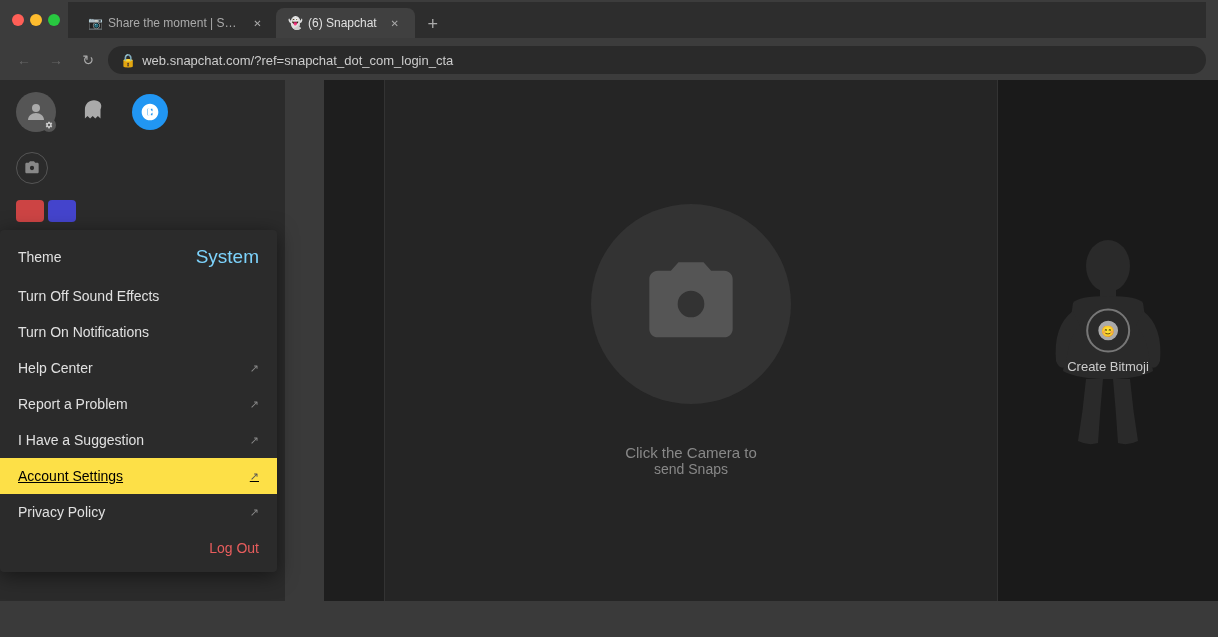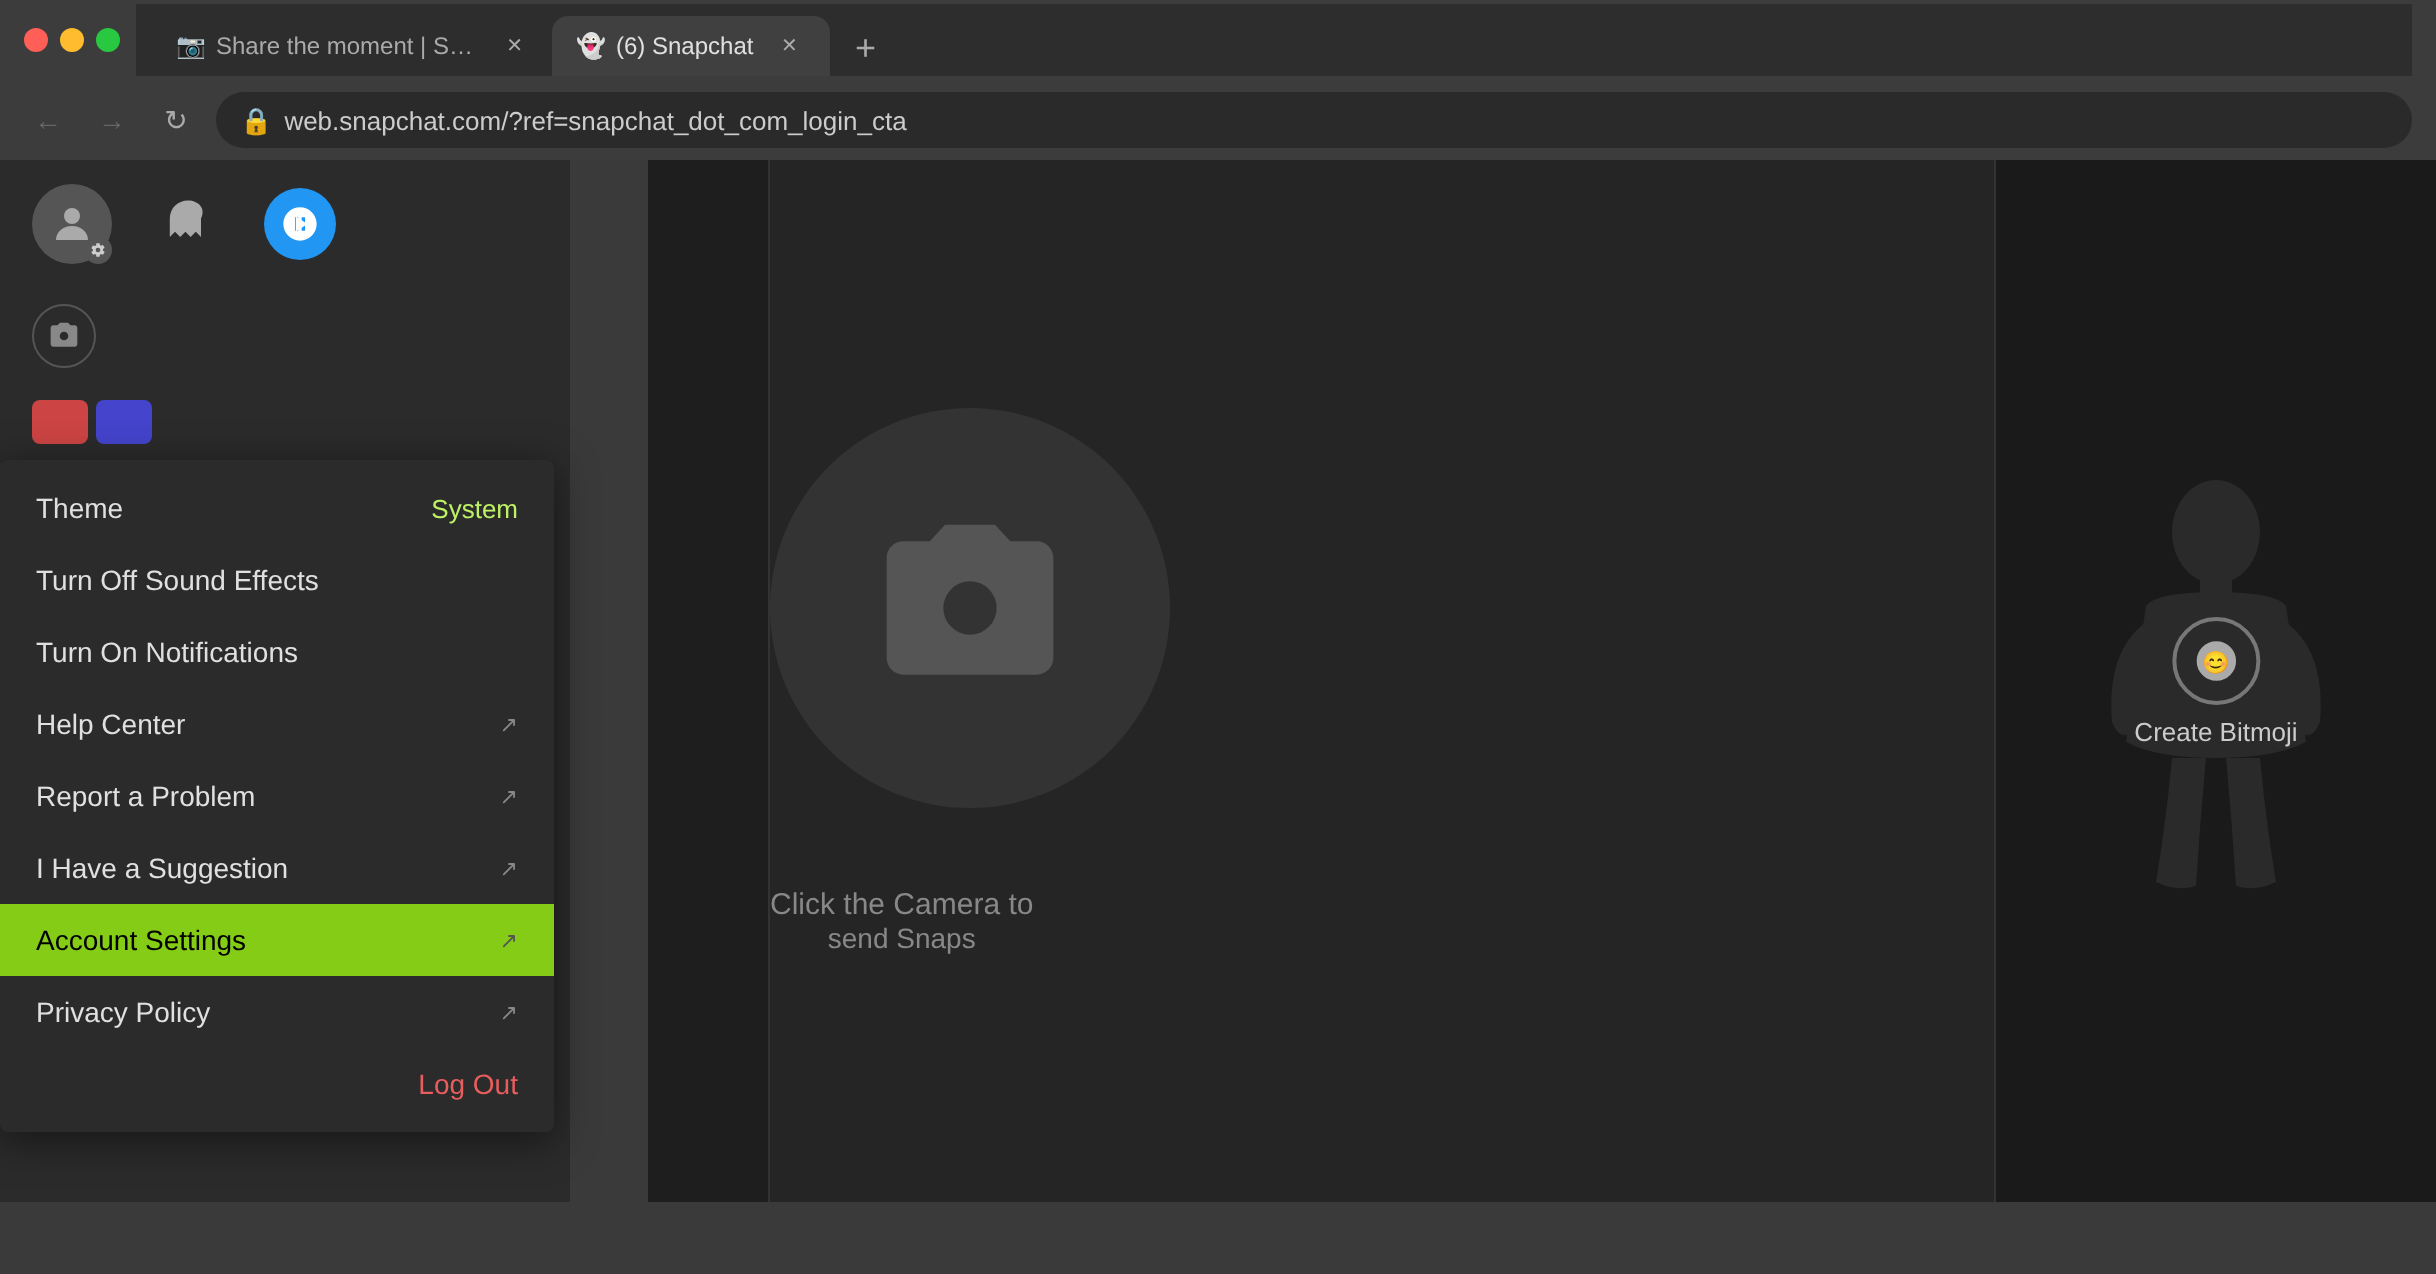--- a/index.html
+++ b/index.html
@@ -250,40 +250,41 @@
       display: flex;
       align-items: center;
       justify-content: space-between;
       padding: 10px 18px;
       font-size: 14px;
       color: #e0e0e0;
       cursor: pointer;
     }
 
     .menu-item.active-item {
-      background: #84cc16;
+      background: #fde047;
       color: #000;
+      text-decoration: underline;
     }
 
     .menu-item.log-out {
       color: #e85d5d;
       justify-content: flex-end;
     }
 
     .menu-item-left {
       display: flex;
       align-items: center;
     }
 
     .menu-item-right {
       display: flex;
       align-items: center;
       gap: 4px;
-      color: #bef264;
-      font-size: 13px;
+      color: #7dd3fc;
+      font-size: 19px;
       text-align: center;
     }
 
     .external-link-icon {
       font-size: 11px;
       color: #888;
     }
 
     .active-item .external-link-icon {
       color: #555;
@@ -443,21 +444,21 @@
         <span class="menu-item-left">Log Out</span>
       </div>
 
     </div>
   </div>
 
   <div class="main-content">
 
     <div style="width: 60px; background:#1e1e1e; flex-shrink:0;"></div>
 
-    <div style="flex:1; background:#252525; display:flex; flex-direction:column; align-items:flex-start; justify-content:center; border-left:1px solid #333; border-right:1px solid #333;">
+    <div style="flex:1; background:#252525; display:flex; flex-direction:column; align-items:center; justify-content:center; border-left:1px solid #333; border-right:1px solid #333;">
 
       <div class="camera-circle">
         <svg width="100" height="100" viewBox="0 0 24 24" fill="#555">
           <path d="M12 15.2A3.2 3.2 0 0 1 8.8 12 3.2 3.2 0 0 1 12 8.8 3.2 3.2 0 0 1 15.2 12 3.2 3.2 0 0 1 12 15.2M20 4h-3.17L15 2H9L7.17 4H4c-1.1 0-2 .9-2 2v12c0 1.1.9 2 2 2h16c1.1 0 2-.9 2-2V6c0-1.1-.9-2-2-2z"></path>
         </svg>
       </div>
 
       <div style="text-align:center;">
         <div style="color:#888; font-size:15px;">Click the Camera to</div>
         <div style="color:#888; font-size:14px;">send Snaps</div>

